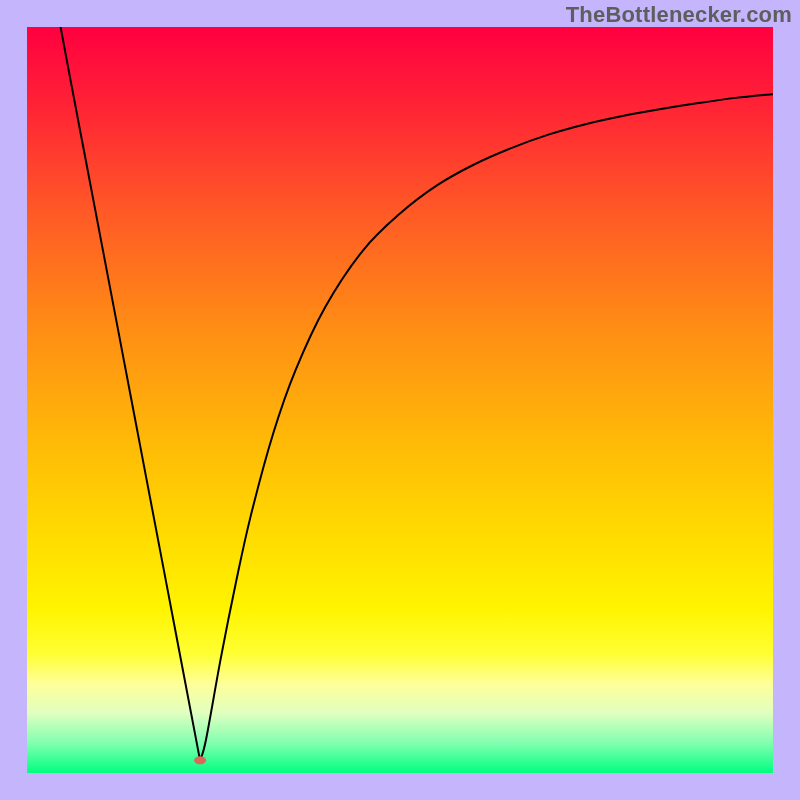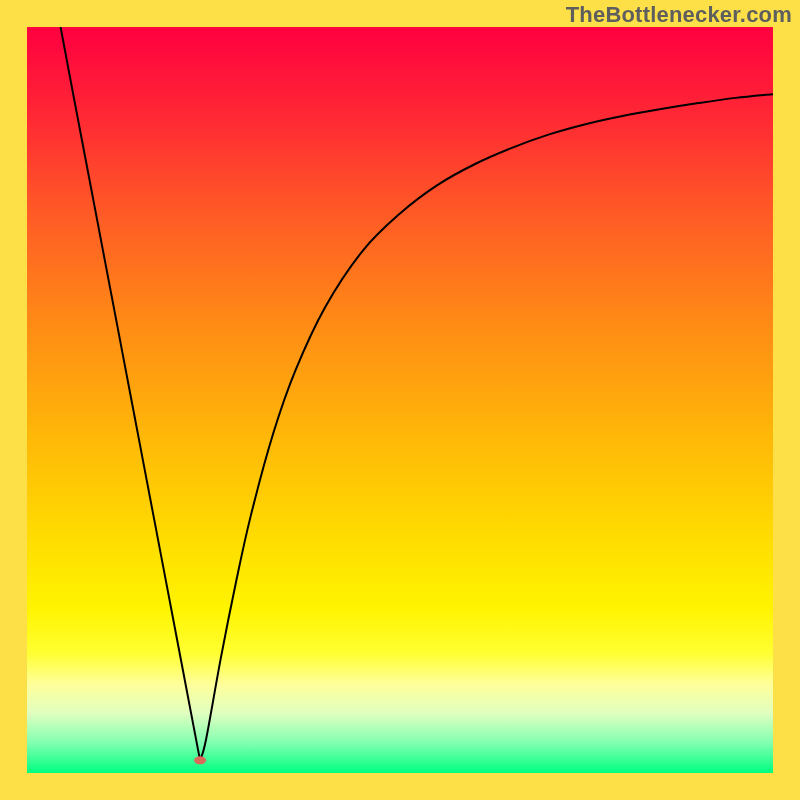--- a/index.html
+++ b/index.html
@@ -8,21 +8,21 @@
     width: 800px;
     height: 800px;
     background: #000;
     font-family: Arial, Helvetica, sans-serif;
     overflow: hidden;
   }
   .frame {
     position: relative;
     width: 800px;
     height: 800px;
-    background: #fde047;
+    background: #c4b5fd;
   }
   .watermark {
     position: absolute;
     top: 2px;
     right: 8px;
     color: #5e5e5e;
     font-size: 22px;
     font-weight: 600;
     letter-spacing: 0.2px;
     user-select: none;

